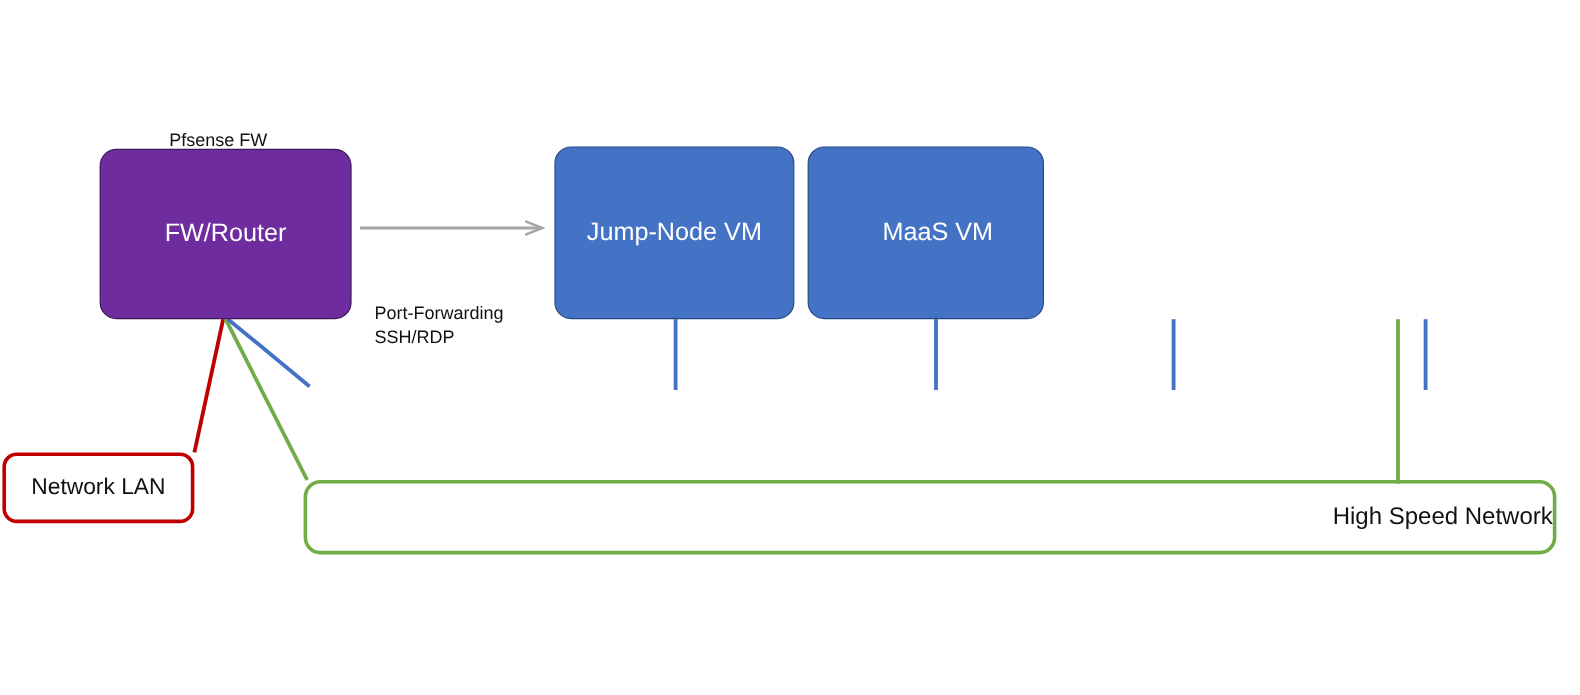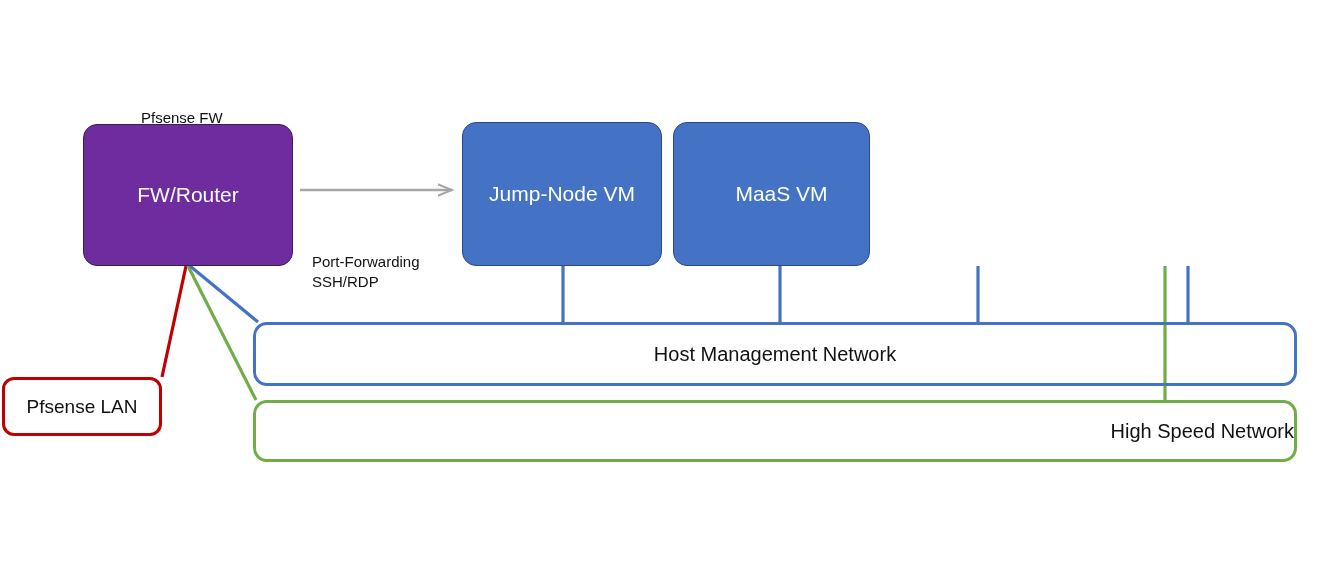--- a/index.html
+++ b/index.html
@@ -129,25 +129,22 @@
   <div class="node node-vm" style="left:462px; top:122px; width:200px; height:144px;">
     <span>Jump-Node VM</span>
   </div>
 
   <div class="node node-vm" style="left:673px; top:122px; width:197px; height:144px;padding-left:20px;">
     <span>MaaS VM</span>
   </div>
 
 
 
-  <div class="netbar netbar-mgmt" style="left:253px; top:322px; width:1044px; height:64px;">
-    <span>Host Management Network</span>
-  </div>
 
   <div class="netbar netbar-speed" style="left:253px; top:400px; width:1044px; height:62px;justify-content:flex-end;">
     <span>High Speed Network</span>
   </div>
 
   <div class="node node-lan" style="left:2px; top:377px; width:160px; height:59px;">
-    <span>Pfsense LAN</span>
+    <span>Network LAN</span>
   </div>
 
 </div>
 
 </body></html>

